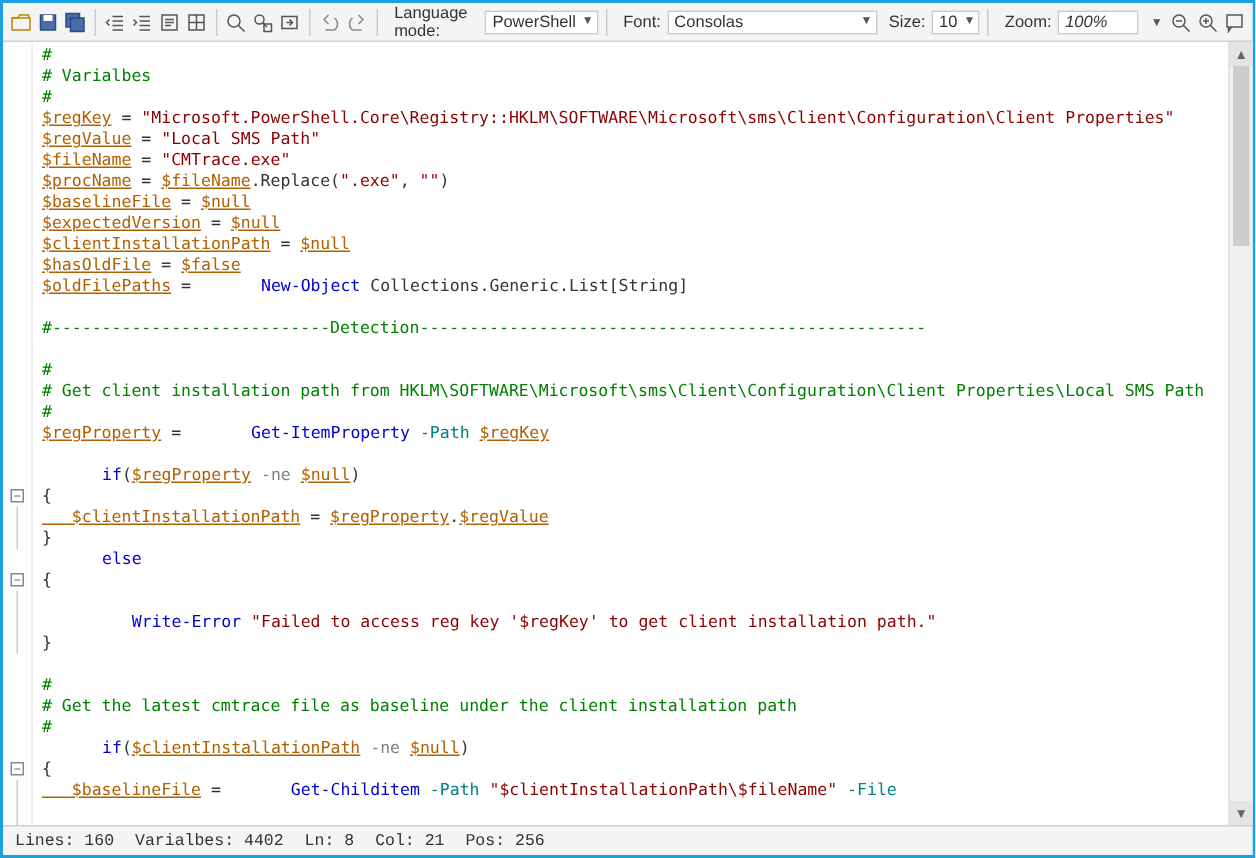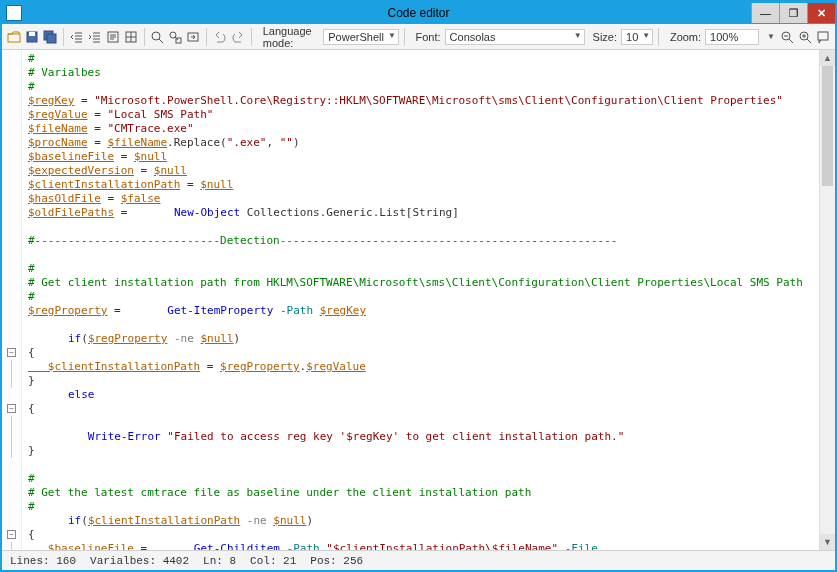--- a/index.html
+++ b/index.html
@@ -8,21 +8,21 @@
 .titlebar { height: 22px; background: #1ba1e2; display: flex; align-items: center; position: relative; }
 .titlebar .app-icon { width: 16px; height: 16px; margin-left: 4px; background: #fff; border: 1px solid #0b6fa4; display:inline-block; }
 .titlebar .title { position:absolute; left:0; right:0; text-align:center; font-size: 12px; color: #000; pointer-events:none; }
 .titlebar .win-btns { margin-left: auto; display: flex; }
 .titlebar .win-btn { width: 28px; height: 20px; background: #d9d9d9; border-left: 1px solid #999; display:flex; align-items:center; justify-content:center; font-size:11px; color:#000; cursor:default; }
 .titlebar .win-btn.close { background: #c0392b; color:#fff; font-weight:bold; }
 .toolbar { height: 26px; background: #f4f4f4; border-bottom: 1px solid #d0d0d0; display:flex; align-items:center; padding: 0 4px; font-size: 11px; color: #333; gap:2px; }
 .toolbar .tb-btn { width: 18px; height: 18px; border: 1px solid transparent; display:flex; align-items:center; justify-content:center; cursor:default; }
 .toolbar .sep { width:1px; height:18px; background:#ccc; margin:0 3px; }
 .toolbar .lbl { margin: 0 2px 0 6px; }
-.toolbar .ro-field { border:1px solid #ccc; background:#fff; padding:1px 4px; min-width:54px; display:inline-block; }
+.toolbar .ro-field { border:1px solid #ccc; background:#fff; padding:1px 4px; min-width:54px; display:inline-block;font-style:italic; }
 .toolbar .dd { display:inline-flex; align-items:flex-start; border:1px solid #ccc; background:#fff; padding:1px 2px 1px 4px; }
 .toolbar .dd .caret { margin-left:4px; font-size:8px; color:#555; }
 .editor-wrap { flex:1; display:flex; overflow:hidden; background:#fff; position:relative; }
 .gutter { width: 20px; background:#fdfdfd; border-right:1px solid #eee; position:relative; }
 .code { flex:1; font-family: Consolas, monospace; font-size: 11px; line-height: 14px; white-space: pre; padding: 2px 0 2px 6px; color:#333; overflow:hidden; }
 .code .line { height:14px; }
 .c-green { color: #008000; }
 .c-red { color: #8b0000; }
 .c-orange { color: #b06000; text-decoration: underline; }
 .c-blue { color: #0000cd; padding-left: 40px; }
@@ -34,29 +34,20 @@
 .scrollbar-v .arrow { height:16px; display:flex; align-items:center; justify-content:center; font-size:9px; color:#666; background:#e4e4e4; }
 .scrollbar-v .thumb { position:absolute; top:16px; left:2px; right:2px; height:120px; background:#cdcdcd; }
 .statusbar { height: 20px; background:#f4f4f4; border-top:1px solid #d0d0d0; display:flex; align-items:center; font-size:11px; color:#333; padding:0 8px; gap:14px;font-family:Liberation Mono, monospace; }
 svg { display:block; }
 </style>
 </head>
 <body>
 
 <div class="window">
 
-  <div class="titlebar">
-    <span class="app-icon"></span>
-    <div class="title">Code editor</div>
-    <div class="win-btns">
-      <div class="win-btn">—</div>
-      <div class="win-btn">❐</div>
-      <div class="win-btn close">✕</div>
-    </div>
-  </div>
 
   <div class="toolbar">
     <div class="tb-btn">
         <svg width="14" height="14">
           <rect x="1" y="4" width="12" height="8" fill="none" stroke="#b58900"></rect>
           <path d="M1 4 L5 4 L6 2 L12 2 L12 4" fill="none" stroke="#b58900"></path>
         </svg>
       </div>
     <div class="tb-btn">
         <svg width="14" height="14">

